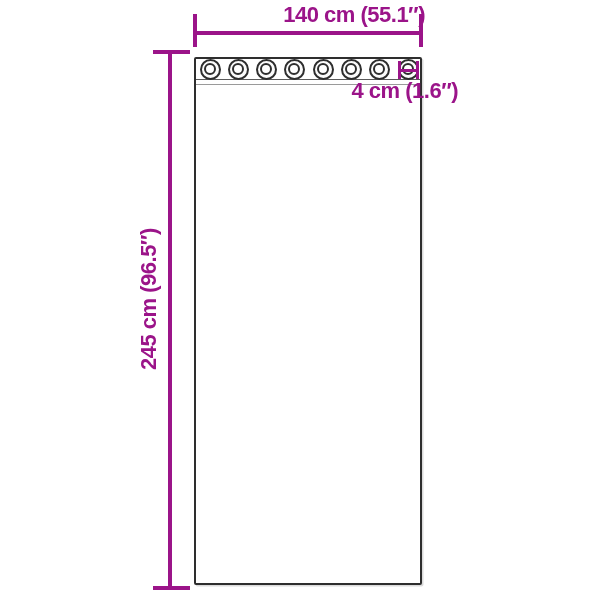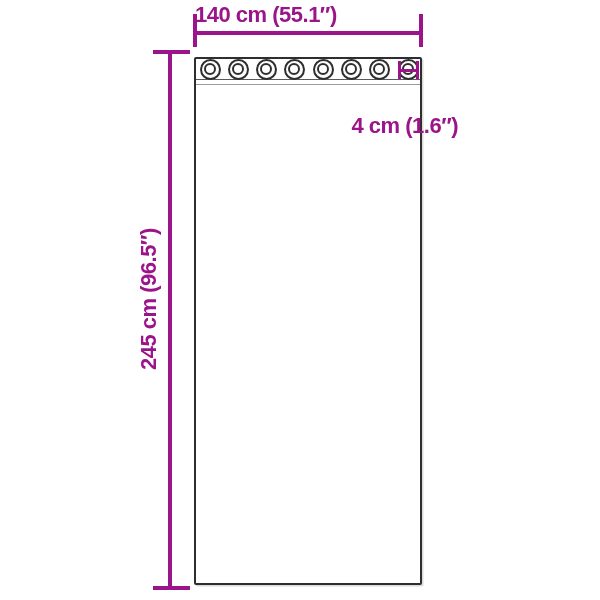--- a/index.html
+++ b/index.html
@@ -71,37 +71,37 @@
     font-weight: bold;
     font-size: 22px;
     line-height: 22px;
     letter-spacing: -0.5px;
     white-space: nowrap;
   }
   
   .w-line   { left: 195px; top: 31px; width: 228px; height: 4px; }
   .w-tick-l { left: 193px; top: 14px; width: 4px;  height: 33px; }
   .w-tick-r { left: 419px; top: 14px; width: 4px;  height: 33px; }
-  .w-label  { left: 195px; top: 4px;  width: 224px; text-align: left; }
+  .w-label  { left: 201px; top: 4px;  width: 224px; text-align: right; }
 
   
   .h-line   { left: 168px; top: 52px;  width: 4px;  height: 536px; }
   .h-tick-t { left: 153px; top: 50px;  width: 37px; height: 4px; }
   .h-tick-b { left: 153px; top: 586px; width: 37px; height: 4px; }
   .h-label  {
     left: 79px; top: 289px; width: 140px; text-align: center;
     transform: rotate(-90deg);
     transform-origin: center center;
   }
 
   
   .g-tick-l  { left: 398px; top: 61px; width: 3px;  height: 18px; }
   .g-tick-r  { left: 416px; top: 61px; width: 3px;  height: 18px; }
   .g-connect { left: 398px; top: 69px; width: 21px; height: 3px; }
-  .g-label   { left: 340px; top: 80px; width: 118px; text-align: right; margin-top: 35px; }
+  .g-label   { left: 340px; top: 80px; width: 118px; text-align: right; }
 </style>
 </head>
 <body>
 
 <div class="stage">
 
   <div class="panel"></div>
   <div class="seam top-line"></div>
   <div class="seam bottom-line"></div>
 

